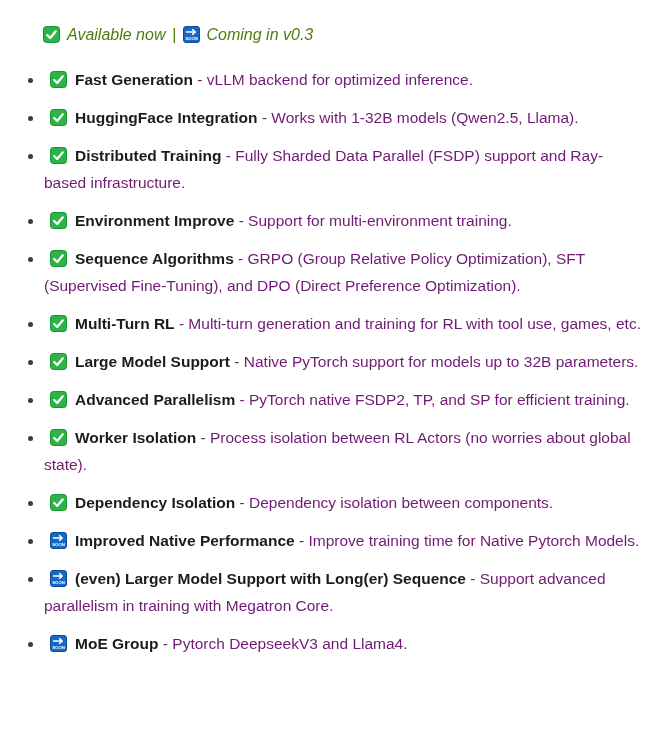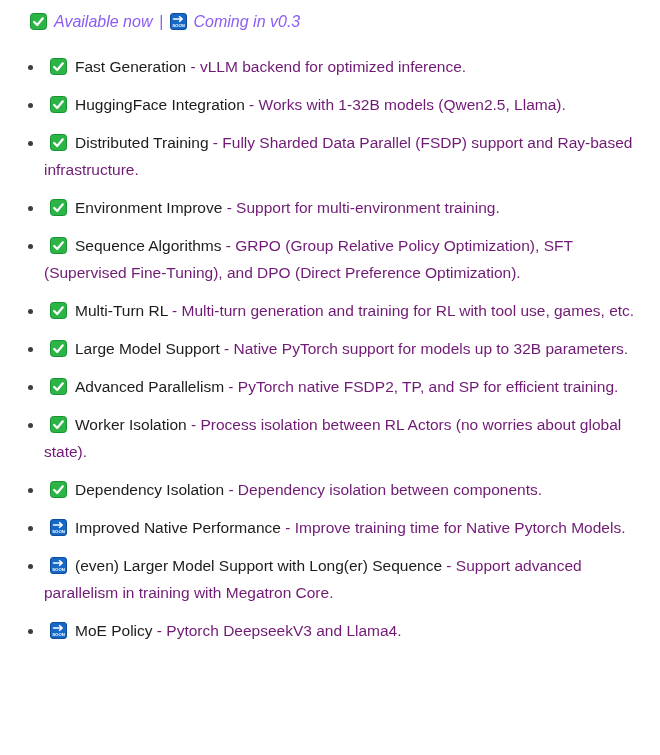--- a/index.html
+++ b/index.html
@@ -8,24 +8,24 @@
     height: 755px;
     box-sizing: border-box;
     background: #ffffff;
     padding: 9px 16px 0 28px;
     font-family: "Liberation Sans", sans-serif;
     font-size: 15.5px;
     color: #3d3d3d;
     overflow: hidden;
   }
   .legend {
-    margin: 2px;
+    margin: 15px;
     font-style: italic;
     font-size: 16px;
-    color: #8b5cf6;
+    color: #4d7c0f;
     line-height: 21px;
   }
   .legend .icon { margin-right: 7px; }
   .legend .sep { padding: 0 2px; }
   ul.feature-list {
     margin: 21px 0 0 0;
     padding-left: 16px;
     list-style: disc;
   }
   ul.feature-list li {
@@ -34,21 +34,21 @@
   }
   .icon {
     display: inline-block;
     width: 17px;
     height: 17px;
     vertical-align: -3px;
   }
   li .icon { margin: 0 8px 0 6px; }
   .icon svg { display: block; width: 17px; height: 17px; }
   .feature-title {
-    font-weight: 400;
+    font-weight: 700;
     color: #1c1c1c;
   }
   .feature-desc { color: #701a75; }
 </style>
 </head>
 <body>
 
 <p class="legend">
   <span class="icon"><svg viewBox="0 0 17 17">
     <rect x="0.5" y="0.5" width="16" height="16" rx="3" fill="#2db446" stroke="#159331"></rect>
@@ -135,15 +135,15 @@
       <rect x="0.5" y="0.5" width="16" height="16" rx="2.5" fill="#1568c6" stroke="#0d4c9a"></rect>
       <path d="M3.5 6 H12 M9.5 3.6 L12.3 6 L9.5 8.4" fill="none" stroke-width="1.4" stroke-linecap="round" stroke-linejoin="round" stroke="#ffffff"></path>
       <text x="8.5" y="14.2" font-size="4.3" font-weight="bold" text-anchor="middle" font-family="Liberation Sans, sans-serif" fill="#ffffff">SOON</text>
     </svg></span><strong class="feature-title">(even) Larger Model Support with Long(er) Sequence</strong> <span class="feature-desc">- Support advanced parallelism in training with Megatron Core.</span>
   </li>
     <li>
     <span class="icon"><svg viewBox="0 0 17 17">
       <rect x="0.5" y="0.5" width="16" height="16" rx="2.5" fill="#1568c6" stroke="#0d4c9a"></rect>
       <path d="M3.5 6 H12 M9.5 3.6 L12.3 6 L9.5 8.4" fill="none" stroke-width="1.4" stroke-linecap="round" stroke-linejoin="round" stroke="#ffffff"></path>
       <text x="8.5" y="14.2" font-size="4.3" font-weight="bold" text-anchor="middle" font-family="Liberation Sans, sans-serif" fill="#ffffff">SOON</text>
-    </svg></span><strong class="feature-title">MoE Policy</strong> <span class="feature-desc">- Pytorch DeepseekV3 and Llama4.</span>
+    </svg></span><strong class="feature-title">MoE Group</strong> <span class="feature-desc">- Pytorch DeepseekV3 and Llama4.</span>
   </li>
   </ul>
 
 </body></html>

